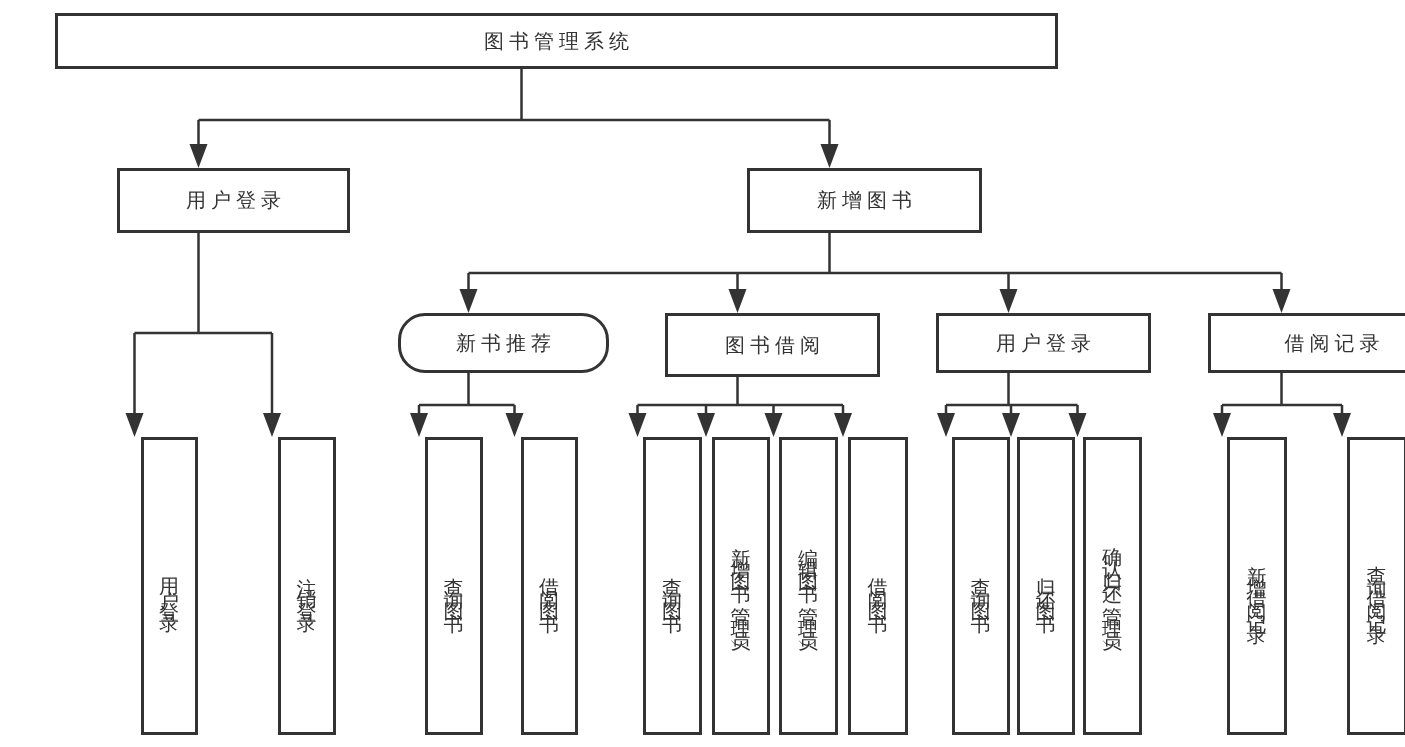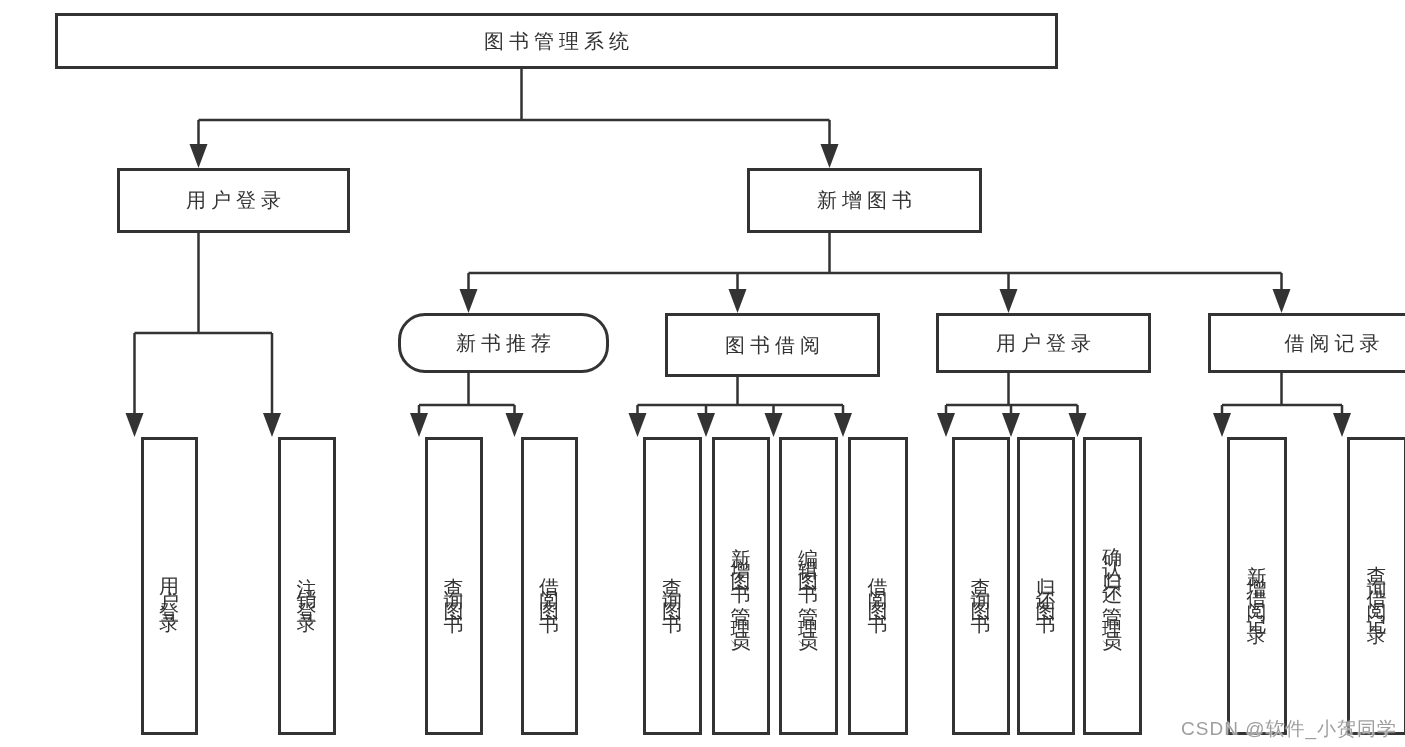--- a/index.html
+++ b/index.html
@@ -159,15 +159,14 @@
     <span class="vtext">确认归还（管理员）</span>
   </div>
 
   <div class="box" style="left:1192px; top:437px; width:60px; height:298px;">
     <span class="vtext">新增借阅记录</span>
   </div>
   <div class="box" style="left:1312px; top:437px; width:60px; height:298px;">
     <span class="vtext">查询借阅记录</span>
   </div>
 
-  <div class="watermark">CSDN @软件_小贺同学</div>
 
 </div>
 
 </body></html>

